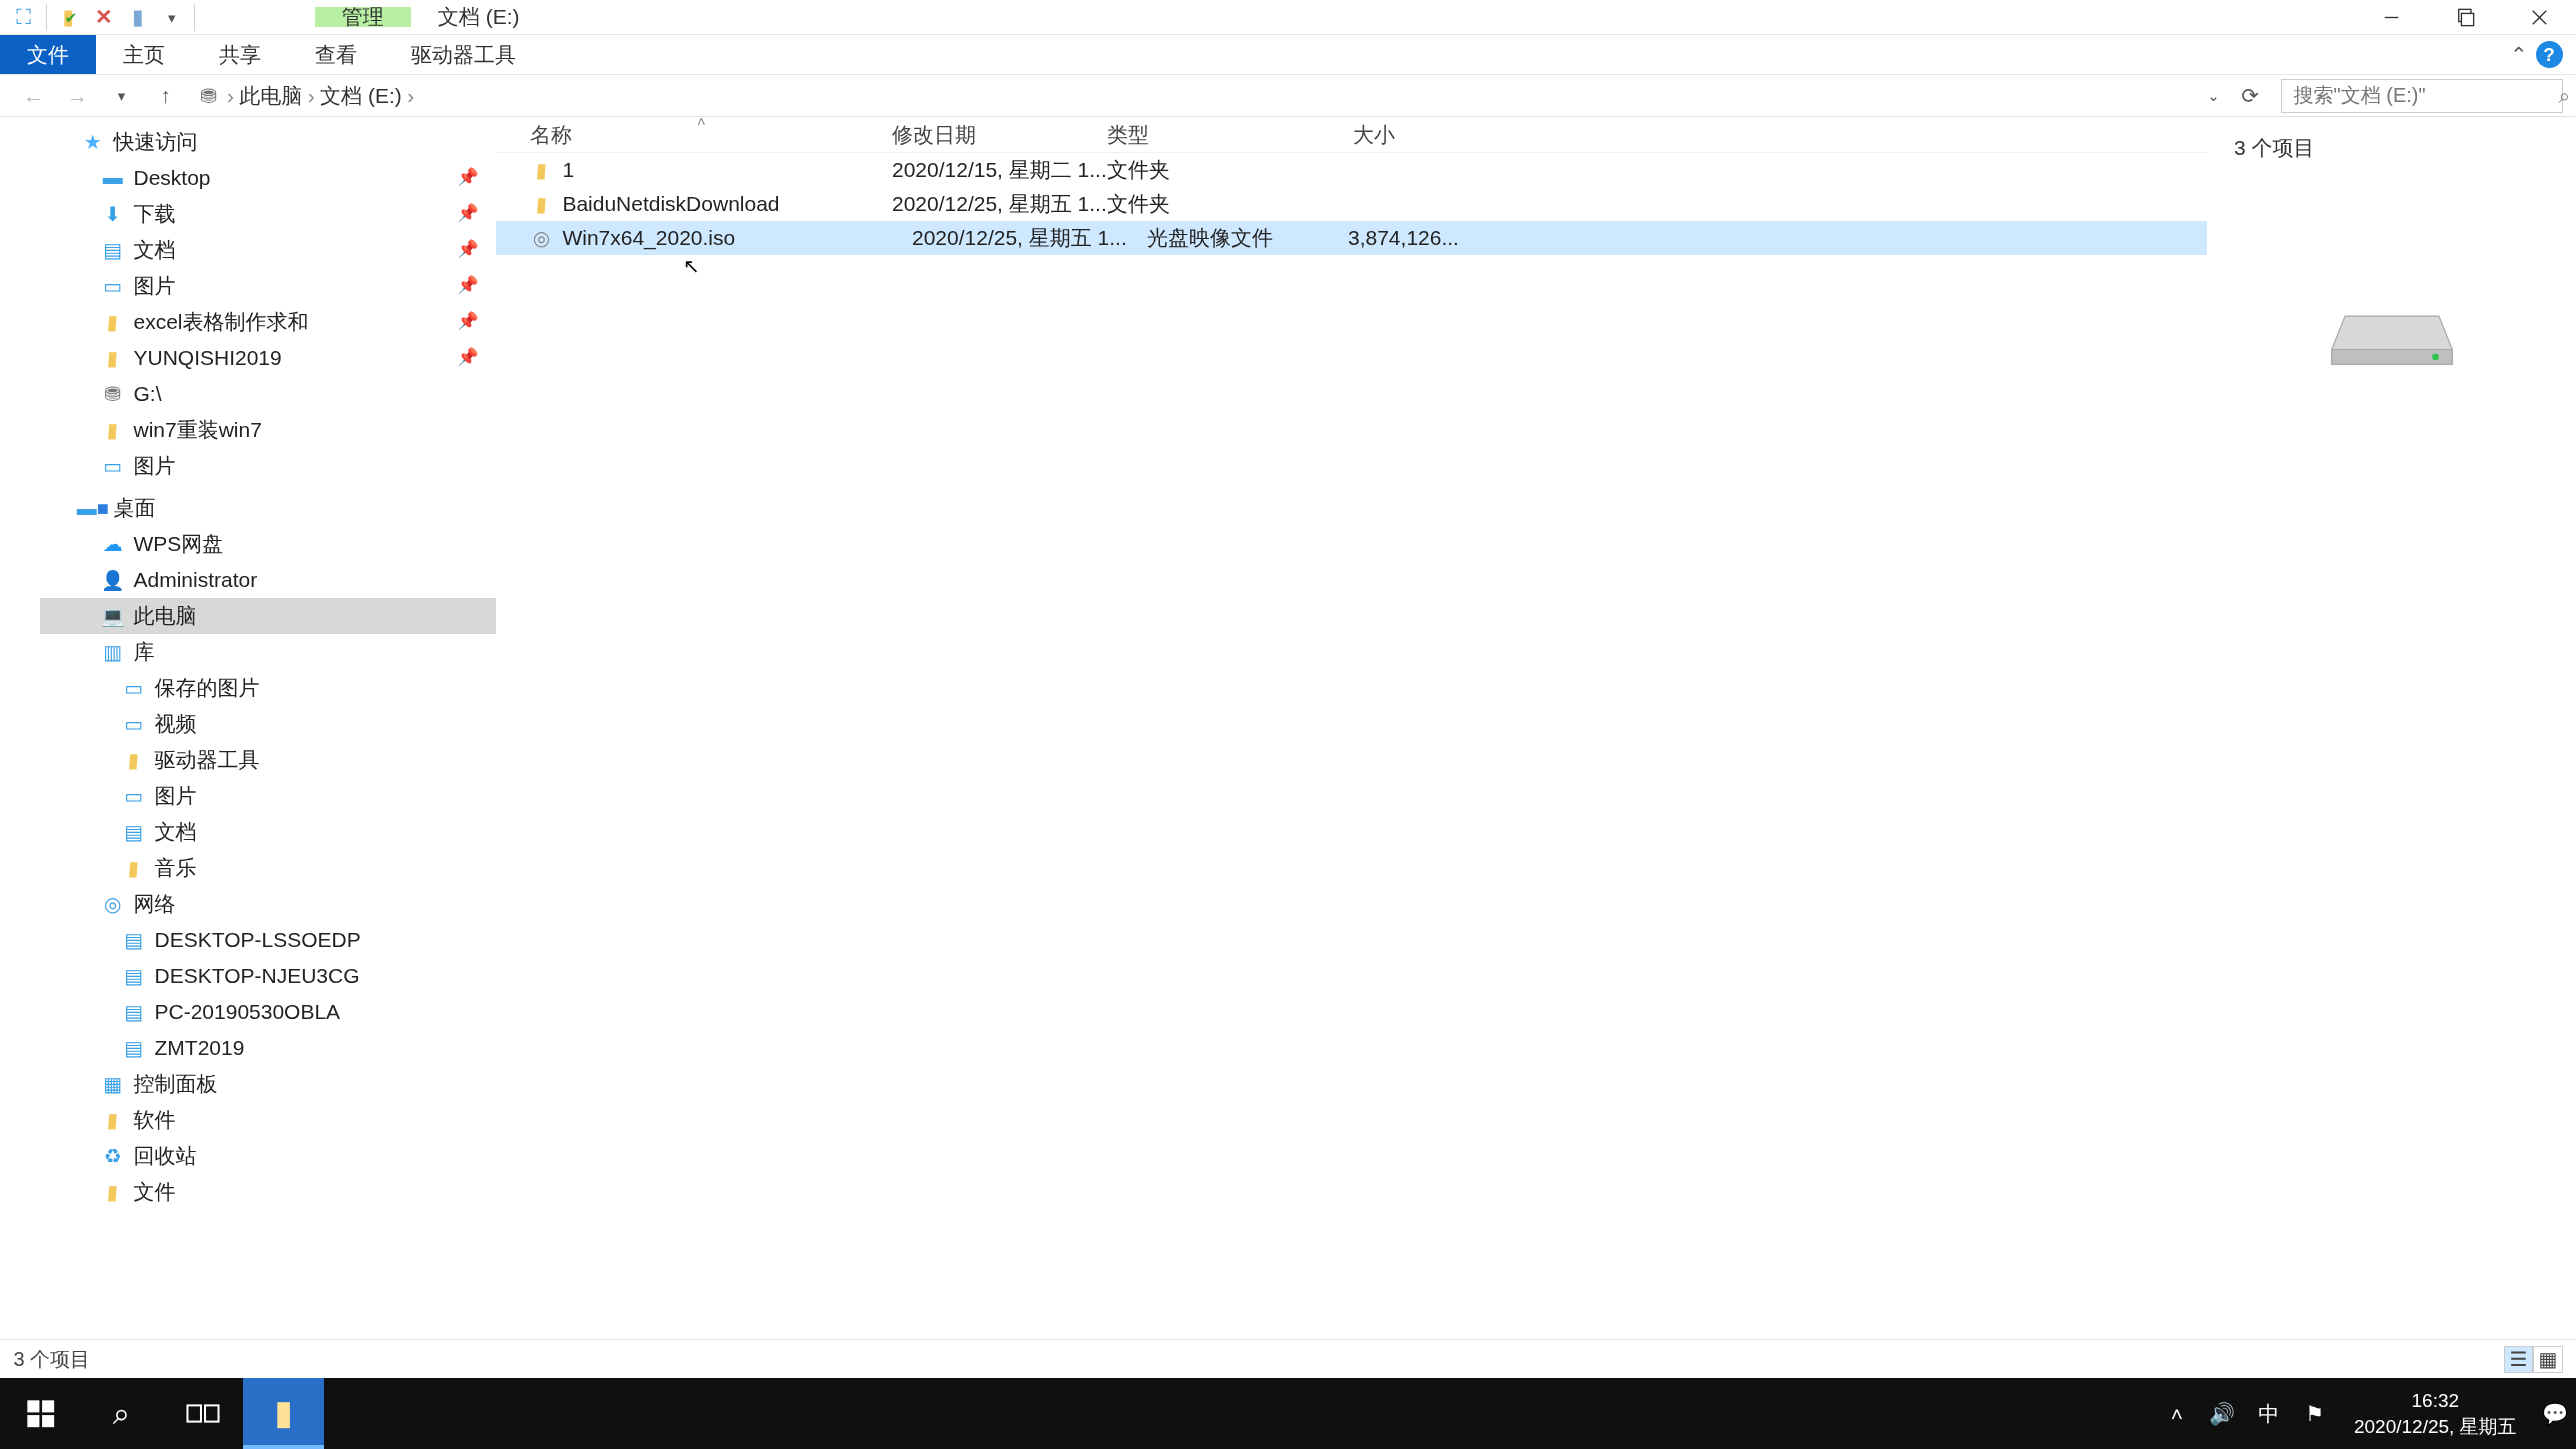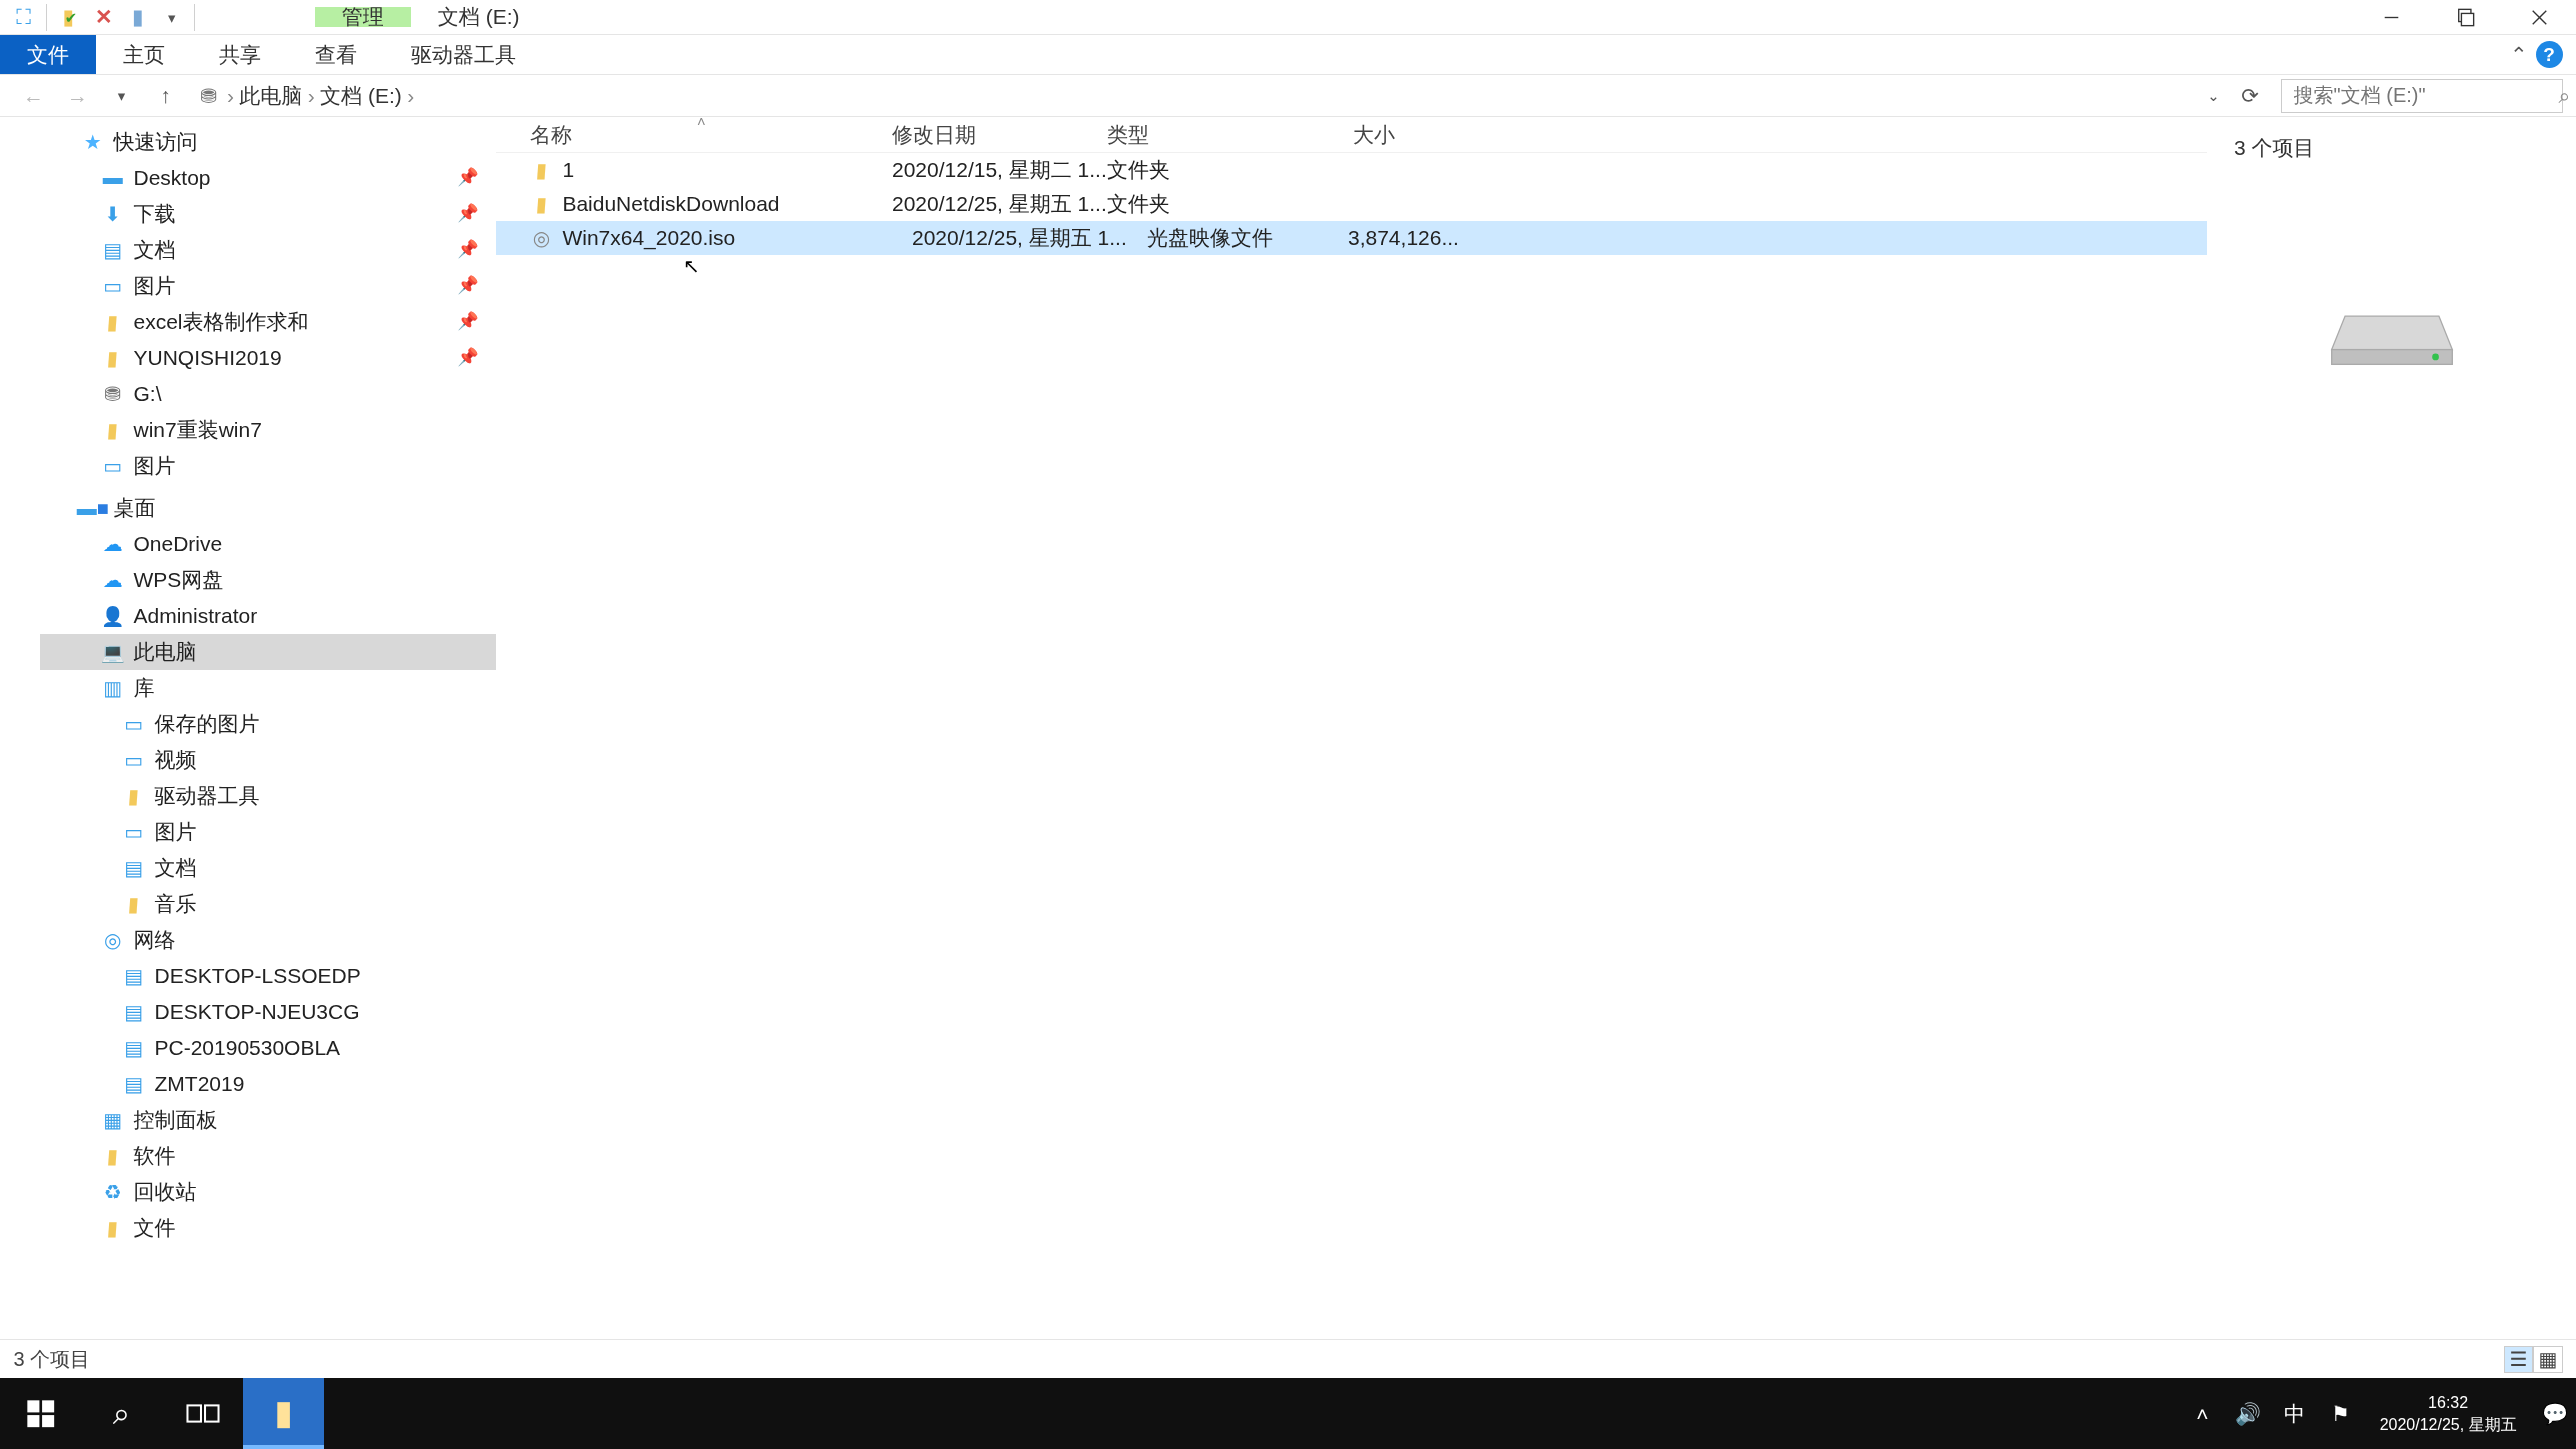--- a/index.html
+++ b/index.html
@@ -91,21 +91,21 @@
 .view-toggle { margin-left: auto; display: flex; gap: 0; }
 .vt-btn { width: 29.5px; height: 27px; border: 0.7px solid #ccc; display: flex; align-items: center; justify-content: center; }
 .vt-btn.active { background: #cde8ff; }
 
 
 .taskbar { position: absolute; bottom: 0; left: 0; right: 0; height: 71px; background: #101010; display: flex; align-items: center; color: #fff; }
 .tb-btn { width: 81px; height: 71px; display: flex; align-items: center; justify-content: center; }
 .tb-btn.active { background: #2a6fc7; border-bottom: 4px solid #76b9ff; }
 .tray { margin-left: auto; display: flex; align-items: center; padding-right: 6.7px; gap: 19px; }
 .tray-ico { width: 27px; height: 27px; display: flex; align-items: center; justify-content: center; color: #fff; }
-.clock { text-align: center; font-size: 16px; line-height: 1.35; padding: 0 6.7px;}
+.clock { text-align: center; font-size: 19px; line-height: 1.35; padding: 0 6.7px;}
 .cursor { position:absolute; left:683px; top:254px; font-size:20px; color:#000; pointer-events:none;}
 </style>
 </head>
 <body>
 
 <div class="titlebar">
   <div class="qat">
     <div class="qat-item">
         <span style="color:#3aa0e8">⛶</span>
       </div>
@@ -233,24 +233,20 @@
           <span class="ico ico-pic"></span>
           <span>图片</span>
         </div>
       </div>
     <div class="ico-sep"></div>
     <div class="nav-item">
       <span class="ico ico-desktop" style="color:#2b7de1">■</span>
       <span>桌面</span>
     </div>
     <div id="desktop-list">
-        <div class="nav-item level2">
-          <span class="ico ico-onedrive"></span>
-          <span>OneDrive</span>
-        </div>
         <div class="nav-item level2">
           <span class="ico ico-wps"></span>
           <span>WPS网盘</span>
         </div>
         <div class="nav-item level2">
           <span class="ico ico-user"></span>
           <span>Administrator</span>
         </div>
         <div class="nav-item level2 selected">
           <span class="ico ico-pc"></span>

